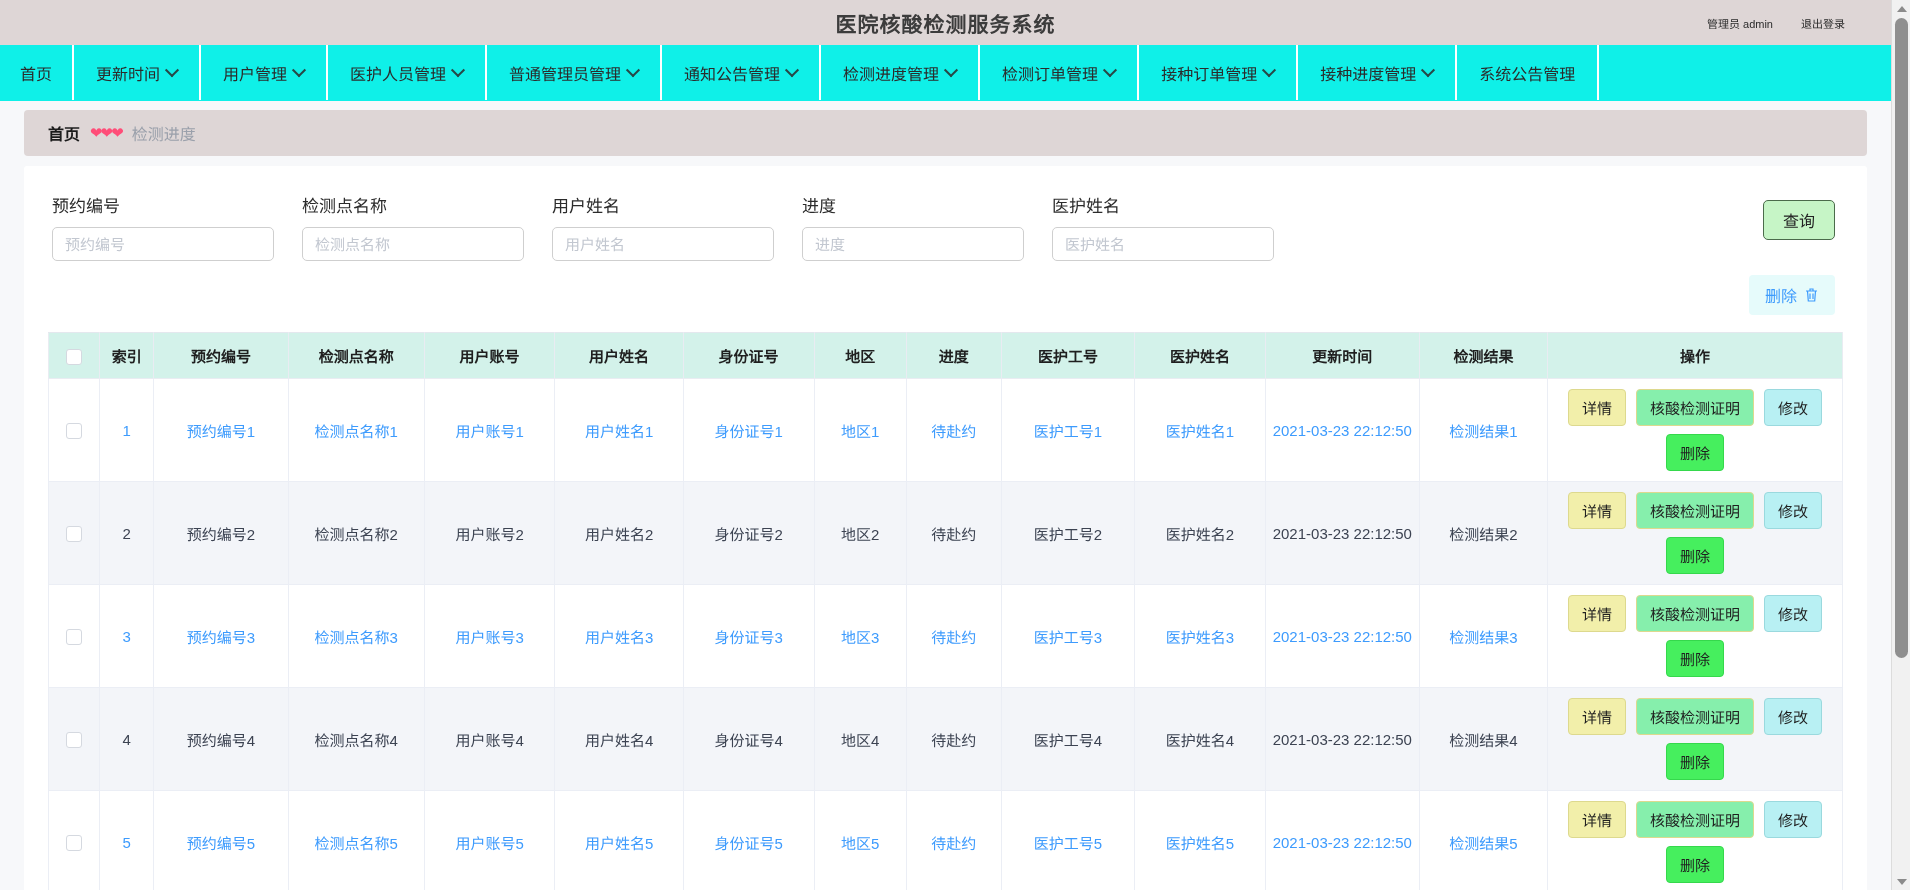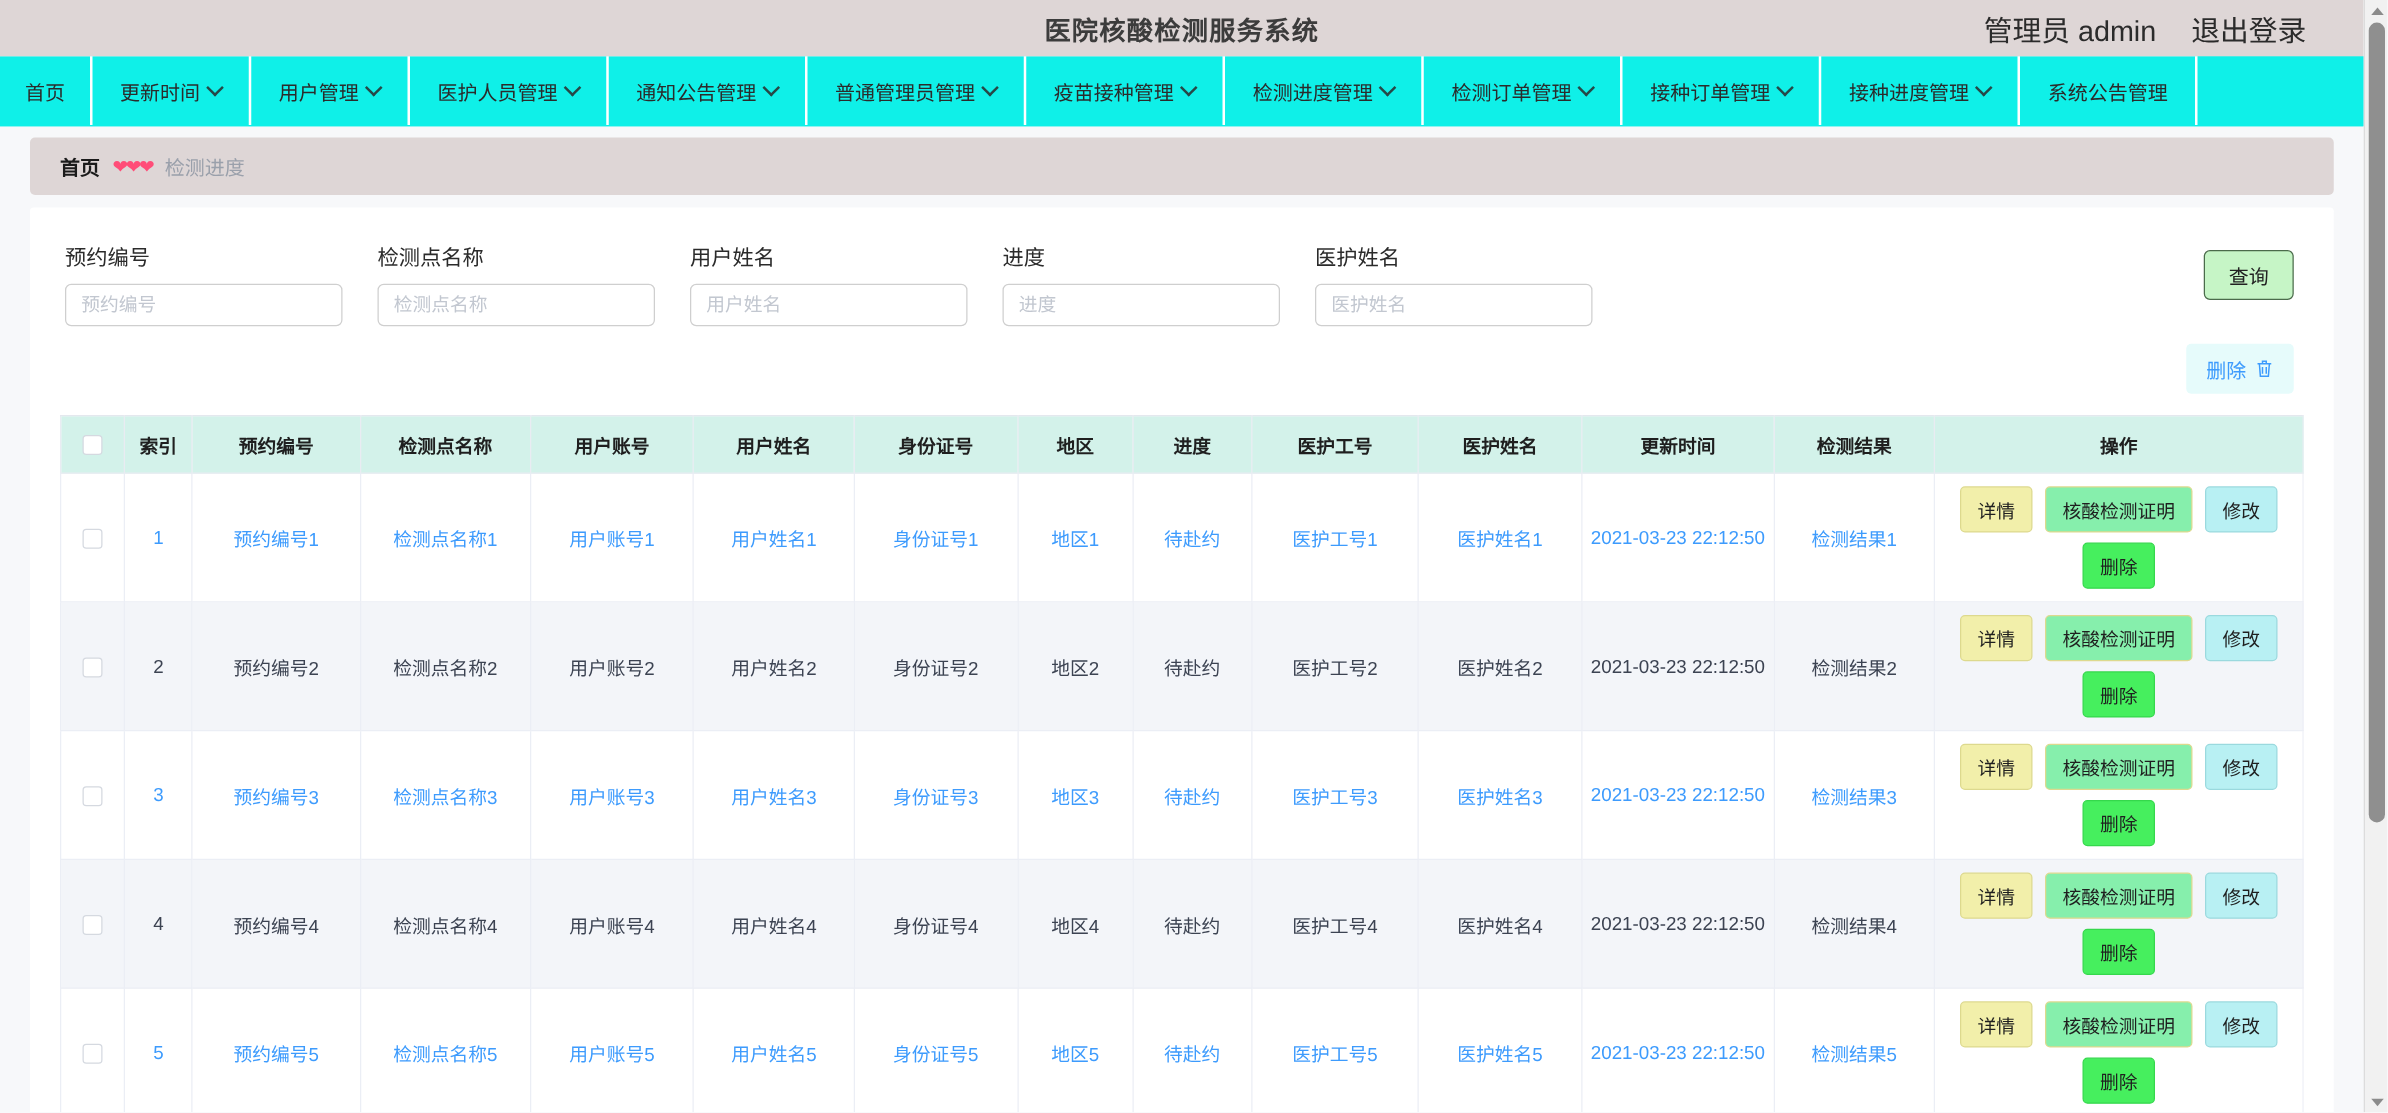--- a/index.html
+++ b/index.html
@@ -46,21 +46,21 @@
   .topbar-right {
     margin-left: auto;
     display: flex;
     align-items: center;
     gap: 28px;
     padding-right: 46px;
     position: relative;
     z-index: 2;
   }
   .topbar-right span {
-    font-size: 23px;
+    font-size: 11px;
     color: #2b2b2b;
   }
   .logout-link { cursor: pointer; }
 
   
   .navbar {
     height: 56px;
     background: #0ff0e8;
     display: flex;
     align-items: stretch;
@@ -313,29 +313,25 @@
         </div>
         <div class="nav-item">
           <span>用户管理</span>
           <span class="caret"></span>
         </div>
         <div class="nav-item">
           <span>医护人员管理</span>
           <span class="caret"></span>
         </div>
         <div class="nav-item">
+          <span>普通管理员管理</span>
+          <span class="caret"></span>
+        </div>
+        <div class="nav-item">
           <span>通知公告管理</span>
-          <span class="caret"></span>
-        </div>
-        <div class="nav-item">
-          <span>普通管理员管理</span>
-          <span class="caret"></span>
-        </div>
-        <div class="nav-item">
-          <span>疫苗接种管理</span>
           <span class="caret"></span>
         </div>
         <div class="nav-item">
           <span>检测进度管理</span>
           <span class="caret"></span>
         </div>
         <div class="nav-item">
           <span>检测订单管理</span>
           <span class="caret"></span>
         </div>

